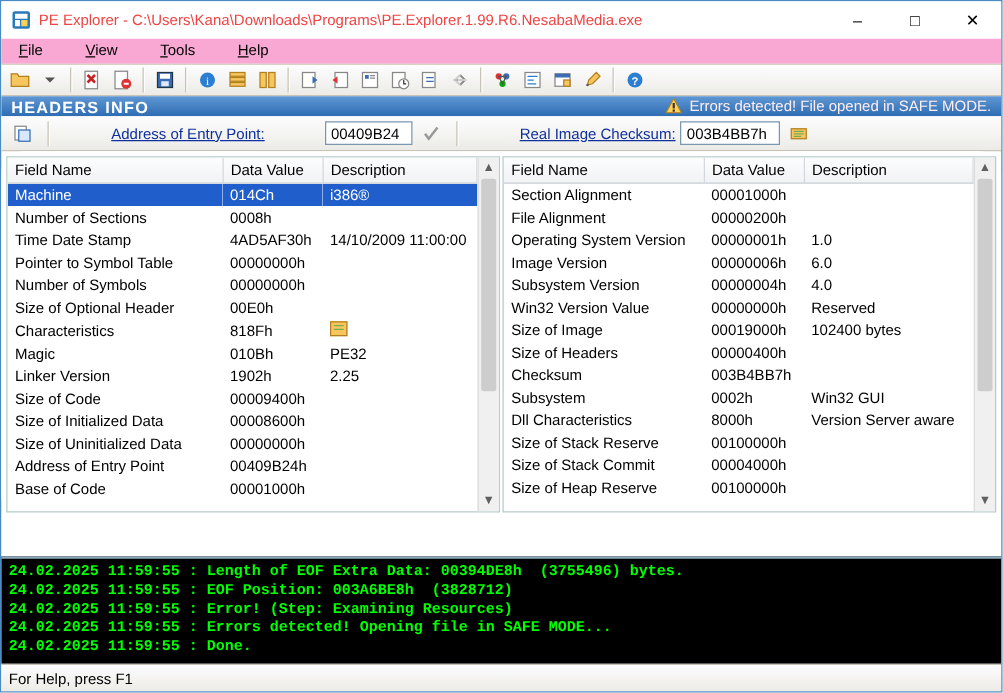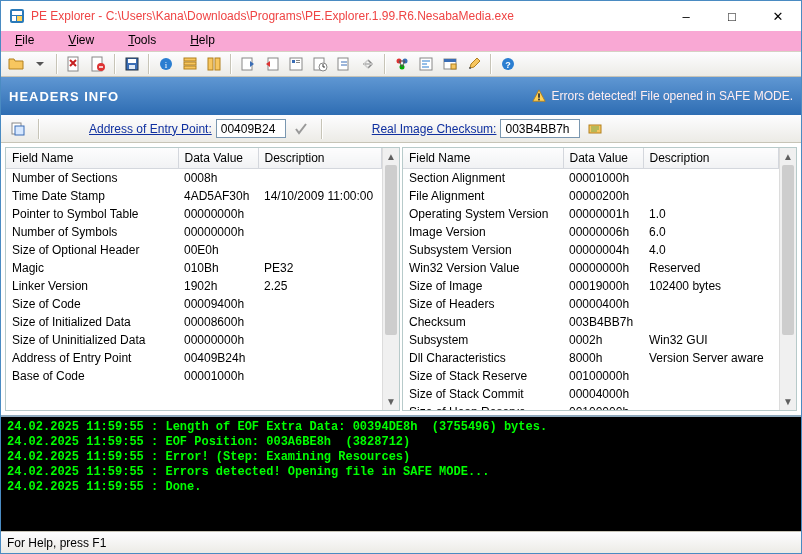--- a/index.html
+++ b/index.html
@@ -50,21 +50,21 @@
     display: flex; align-items: center; padding: 0 4px; gap: 2px;
   }
   .tbtn {
     width: 22px; height: 22px; display: flex; align-items: center; justify-content: center;
     border: 1px solid transparent; border-radius: 2px;
   }
   .tsep { width: 2px; height: 20px; border-left: 1px solid #c7c4b7; border-right: 1px solid #fff; margin: 0 3px; }
   .tbtn svg { width: 16px; height: 16px; }
 
   .header-info {
-    height: 38px;
+    height: 16px;
     background: linear-gradient(#5f97d3,#2e6db3);
     display: flex; align-items: center; font-family: Arial, sans-serif;
     color: #fff; font-weight: bold; font-size: 13px;
     padding: 0 8px; letter-spacing: 1px;
   }
   .header-info .left { flex: 1; }
   .header-info .right { font-weight: normal; letter-spacing: 0; font-size: 12px; display: flex; align-items: center; gap: 6px; color: #ffeef0; }
   .warn-ico { width: 14px; height: 14px; }
 
   .subtool {
@@ -121,25 +121,26 @@
   }
   .vscroll .arrow {
     position: absolute; left: 0; right: 0; height: 17px;
     display: flex; align-items: center; justify-content: center;
     color: #606060; font-size: 10px;
   }
   .vscroll .arrow.up { top: 0; }
   .vscroll .arrow.down { bottom: 0; }
 
   .console {
-    height: 116px; background: #000; color: #00ff00;
+    height: 86px; background: #000; color: #00ff00;
     font-family: "Courier New", monospace; font-size: 12px; font-weight: bold;
     padding: 3px 6px; white-space: pre; overflow: hidden;
     border-top: 2px solid #8faabd;
     line-height: 15px;
+    margin-top: 31px;
   }
 
   .statusbar {
     height: 22px; background: linear-gradient(#fdfdff,#ecebe6);
     border-top: 1px solid #c7c4b7;
     display: flex; align-items: center; padding: 0 6px; font-size: 12px;
   }
 </style>
 </head>
 <body>
@@ -313,21 +314,21 @@
 <div class="subtool">
   <div class="tbtn">
       <svg viewBox="0 0 16 16">
         <rect x="2" y="2" width="9" height="11" fill="#fff" stroke="#888"></rect>
         <rect x="5" y="5" width="9" height="9" fill="#d7e8ff" stroke="#3a6db5"></rect>
       </svg>
     </div>
   <div class="tsep"></div>
   <div class="field">
     <span class="label">Address of Entry Point:</span>
-    <input type="text" style="width: 70px;" value="00409B24">
+    <input type="text" style="width: 70px; margin-left: 44px;" value="00409B24">
     <div class="tbtn">
         <svg viewBox="0 0 16 16">
           <path d="M3 8l3 4 7-9" stroke="#999" stroke-width="2" fill="none"></path>
         </svg>
       </div>
   </div>
   <div class="tsep"></div>
   <div class="field">
     <span class="label">Real Image Checksum:</span>
     <input type="text" style="width: 80px;" value="003B4BB7h">
@@ -351,20 +352,25 @@
               <col>
             </colgroup>
           <thead>
               <tr>
             <th>Field Name</th>
             <th>Data Value</th>
             <th>Description</th>
           </tr>
             </thead>
           <tbody id="left-body">
+              <tr class="sel">
+                <td>Machine</td>
+                <td>014Ch</td>
+                <td>i386®</td>
+              </tr>
               <tr>
                 <td>Number of Sections</td>
                 <td>0008h</td>
                 <td></td>
               </tr>
               <tr>
                 <td>Time Date Stamp</td>
                 <td>4AD5AF30h</td>
                 <td>14/10/2009  11:00:00</td>
               </tr>
@@ -375,20 +381,25 @@
               </tr>
               <tr>
                 <td>Number of Symbols</td>
                 <td>00000000h</td>
                 <td></td>
               </tr>
               <tr>
                 <td>Size of Optional Header</td>
                 <td>00E0h</td>
                 <td></td>
+              </tr>
+              <tr>
+                <td>Characteristics</td>
+                <td>818Fh</td>
+                <td><span style="display:inline-block;width:14px;height:12px;border:1px solid #b2801e;background:#f7c65f;position:relative;"><span style="position:absolute;left:2px;top:2px;width:8px;height:1px;background:#7a5"></span><span style="position:absolute;left:2px;top:5px;width:8px;height:1px;background:#7a5"></span></span></td>
               </tr>
               <tr>
                 <td>Magic</td>
                 <td>010Bh</td>
                 <td>PE32</td>
               </tr>
               <tr>
                 <td>Linker Version</td>
                 <td>1902h</td>
                 <td>2.25</td>

